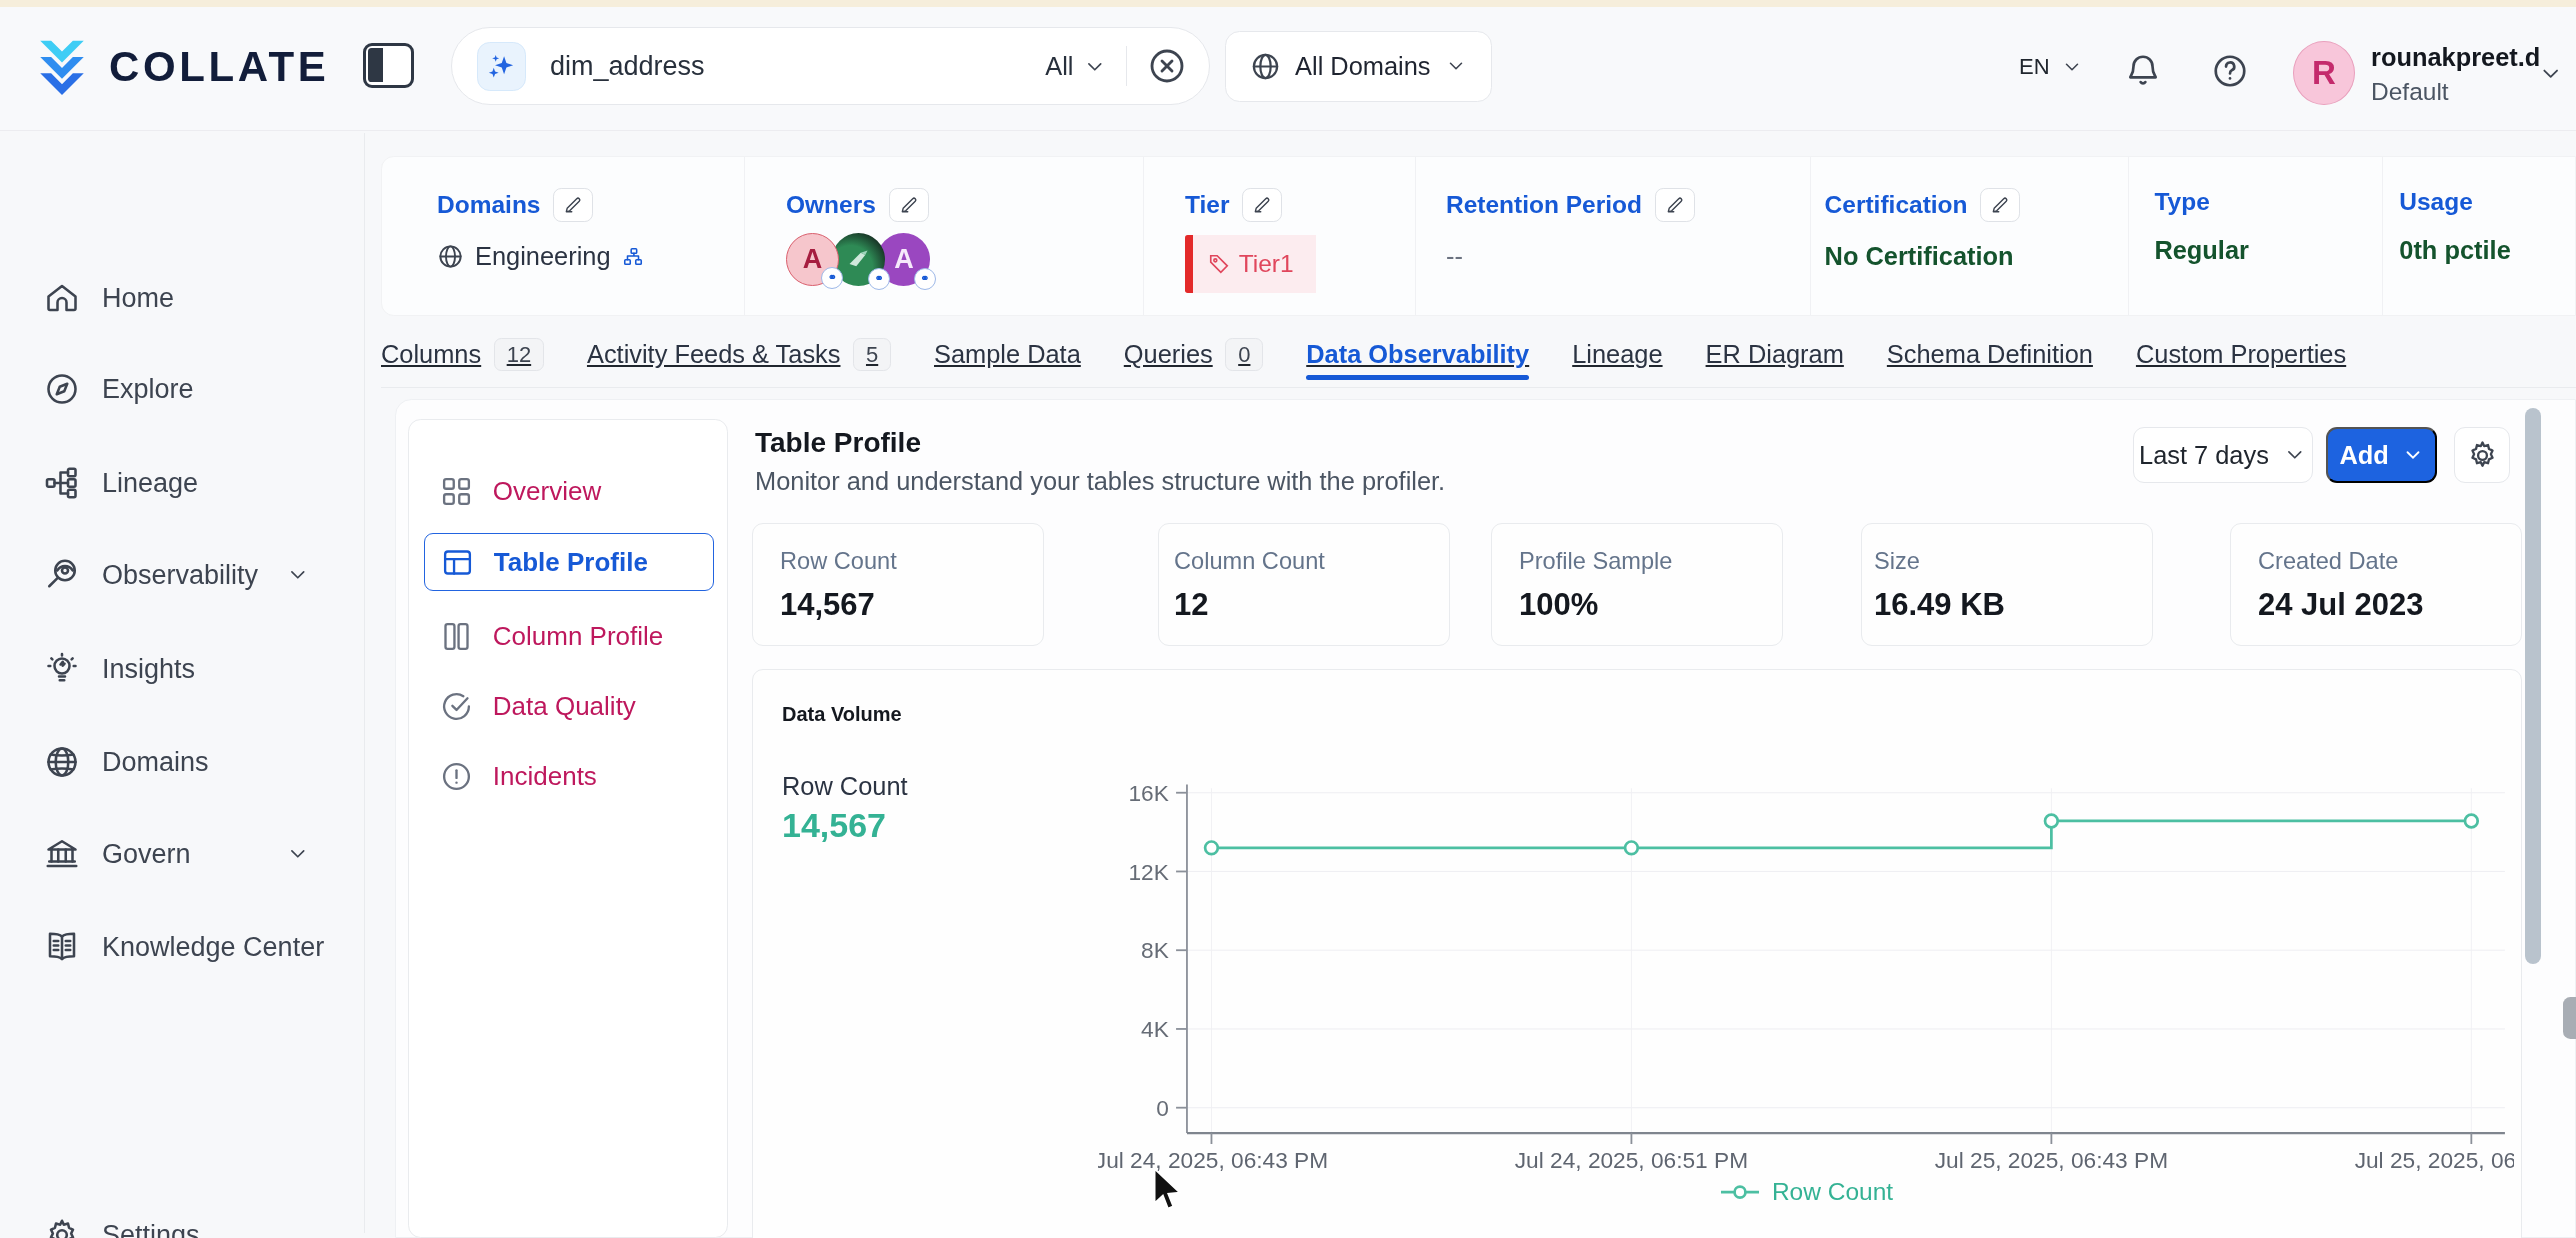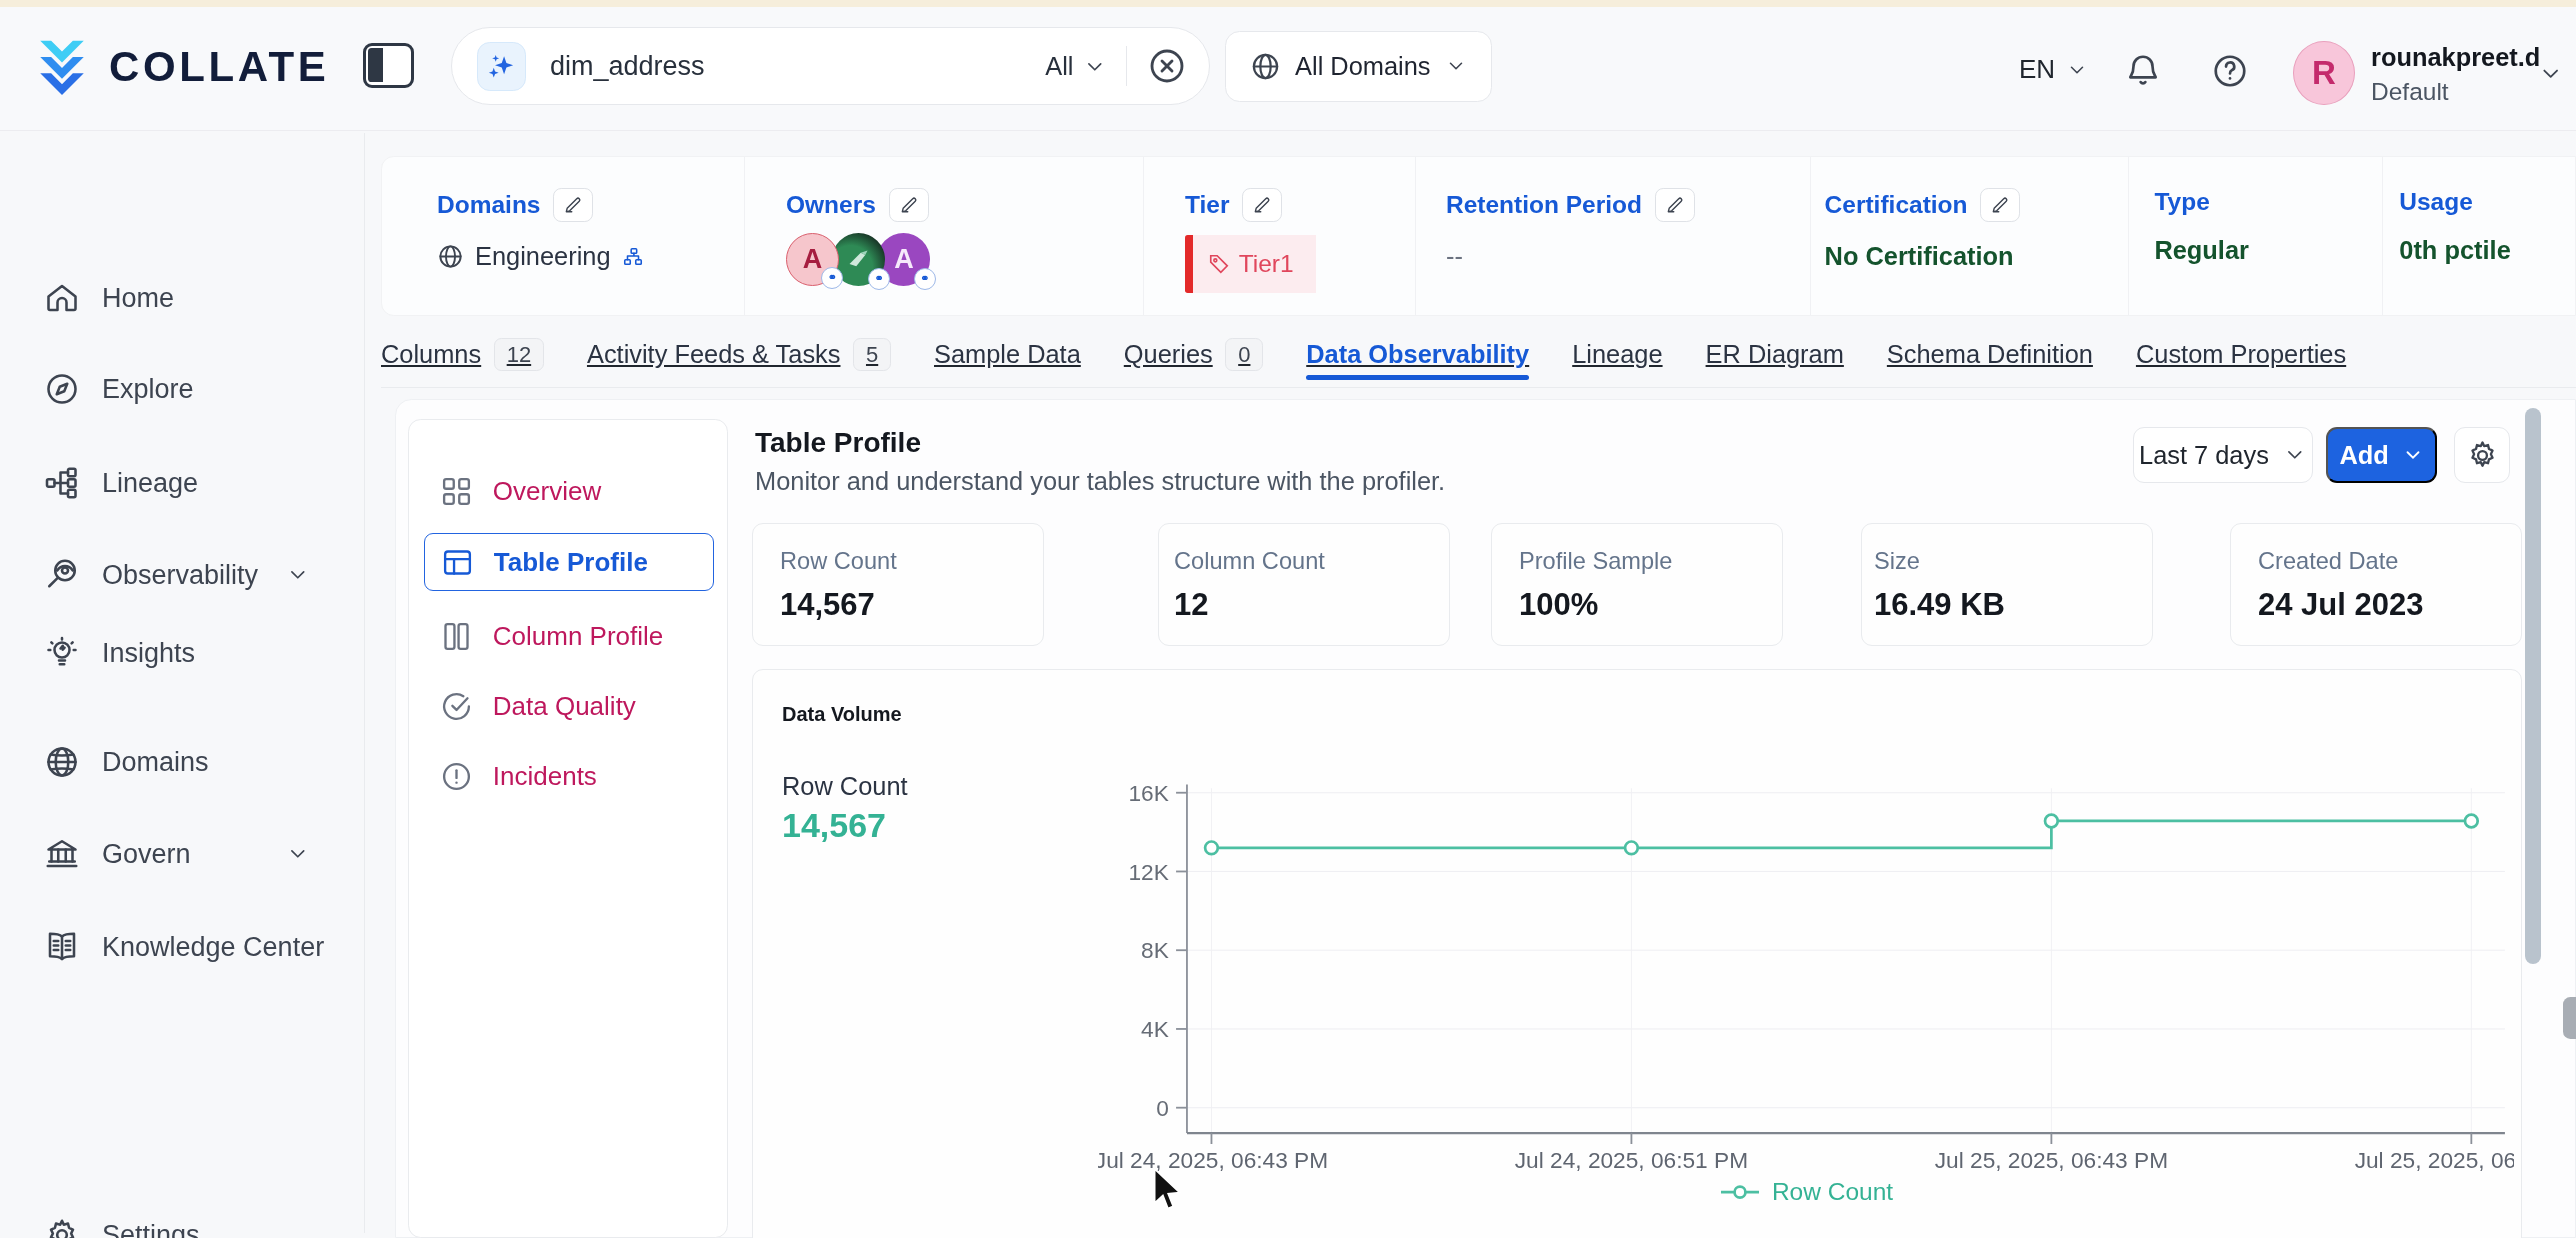--- a/index.html
+++ b/index.html
@@ -18,21 +18,21 @@
 
   .search-pill { position:absolute; left:451px; top:20px; width:759px; height:78px; background:#ffffff; border:0.9px solid #e6e8ec; border-radius:40px; display:flex; align-items:center; }
   .ai-chip { width:49px; height:49px; margin-left:25.4px; background:#e9f3fd; border:0.9px solid #d6e9fb; border-radius:12.7px; display:flex; align-items:center; justify-content:center; }
   .search-value { margin-left:23.6px; font-size:27px; color:#28303c; }
   .search-right { margin-left:auto; display:flex; align-items:center; gap:20px; padding-right:22px; }
   .search-scope { font-size:25.4px; color:#28303c; display:flex; align-items:center; gap:9px; }
   .pill-divider { width:0.9px; height:40px; background:#e6e8ec; }
 
   .domains-btn { position:absolute; left:1225px; top:23.6px; height:71px; padding:0 23.6px; background:#fff; border:0.9px solid #e6e8ec; border-radius:14.5px; display:flex; align-items:center; gap:14.5px; font-size:25.4px; color:#1f2430; }
 
-  .lang-switch { position:absolute; left:2019px; top:47px; display:flex; align-items:center; gap:11px; font-size:26px; color:#20262e; }
+  .lang-switch { position:absolute; left:2019px; top:47px; display:flex; align-items:center; gap:11px; font-size:22px; color:#20262e; }
   .bell-btn { position:absolute; left:2124px; top:45px; }
   .help-btn { position:absolute; left:2211px; top:45px; }
   .user-avatar { position:absolute; left:2293px; top:34px; width:62px; height:64px; border-radius:50%; background:#f8c6da; border:1.8px solid #e9a0bd; display:flex; align-items:center; justify-content:center; font-size:33px; font-weight:700; color:#c42a6c; }
   .user-name { position:absolute; left:2371px; top:36px; font-size:25.4px; font-weight:700; color:#14181f; }
   .user-team { position:absolute; left:2371px; top:71px; font-size:24.5px; color:#4b5563; }
   .user-caret { position:absolute; left:2538px; top:54px; }
 
   
   .sidebar { position:absolute; left:0; top:133px; width:365px; height:1100px; border-right:0.9px solid #e9ebee; background:#f7f8fa; }
   .srow { position:absolute; left:0; width:363px; height:64px; display:flex; align-items:center; gap:22px; padding-left:44px; cursor:pointer; }
@@ -210,21 +210,21 @@
         <circle cx="14" cy="9" r="6.5"></circle>
         <circle cx="14" cy="9" r="2"></circle>
         <path d="M9.3 13.7 L3.5 19.5"></path>
         <path d="M8.8 9 q2 -3 5.2 -3 q3.2 0 5.2 3"></path>
       </svg>
     <span class="lbl">Observability</span>
     <svg class="ic caret" width="23.6" height="23.6" viewBox="0 0 24 24">
         <polyline points="6 9 12 15 18 9"></polyline>
       </svg>
   </div>
-  <div class="srow" style="top:488px;text-align:center;">
+  <div class="srow" style="top:504px;text-align:center;">
     <svg class="ic" width="36" height="36" viewBox="0 0 24 24">
         <circle cx="12" cy="10" r="5"></circle>
         <path d="M10 17 h4 M10.5 19.5 h3"></path>
         <path d="M12 2 v1 M4.9 4.9 l.7.7 M19.1 4.9 l-.7.7 M3 10 h1.2 M21 10 h-1.2"></path>
         <path d="M11 9 l1.5 -1.8 v2.6 l1.2 -1.4"></path>
       </svg>
     <span class="lbl">Insights</span>
   </div>
   <div class="srow" style="top:597px;">
     <svg class="ic" width="36" height="36" viewBox="0 0 24 24">

